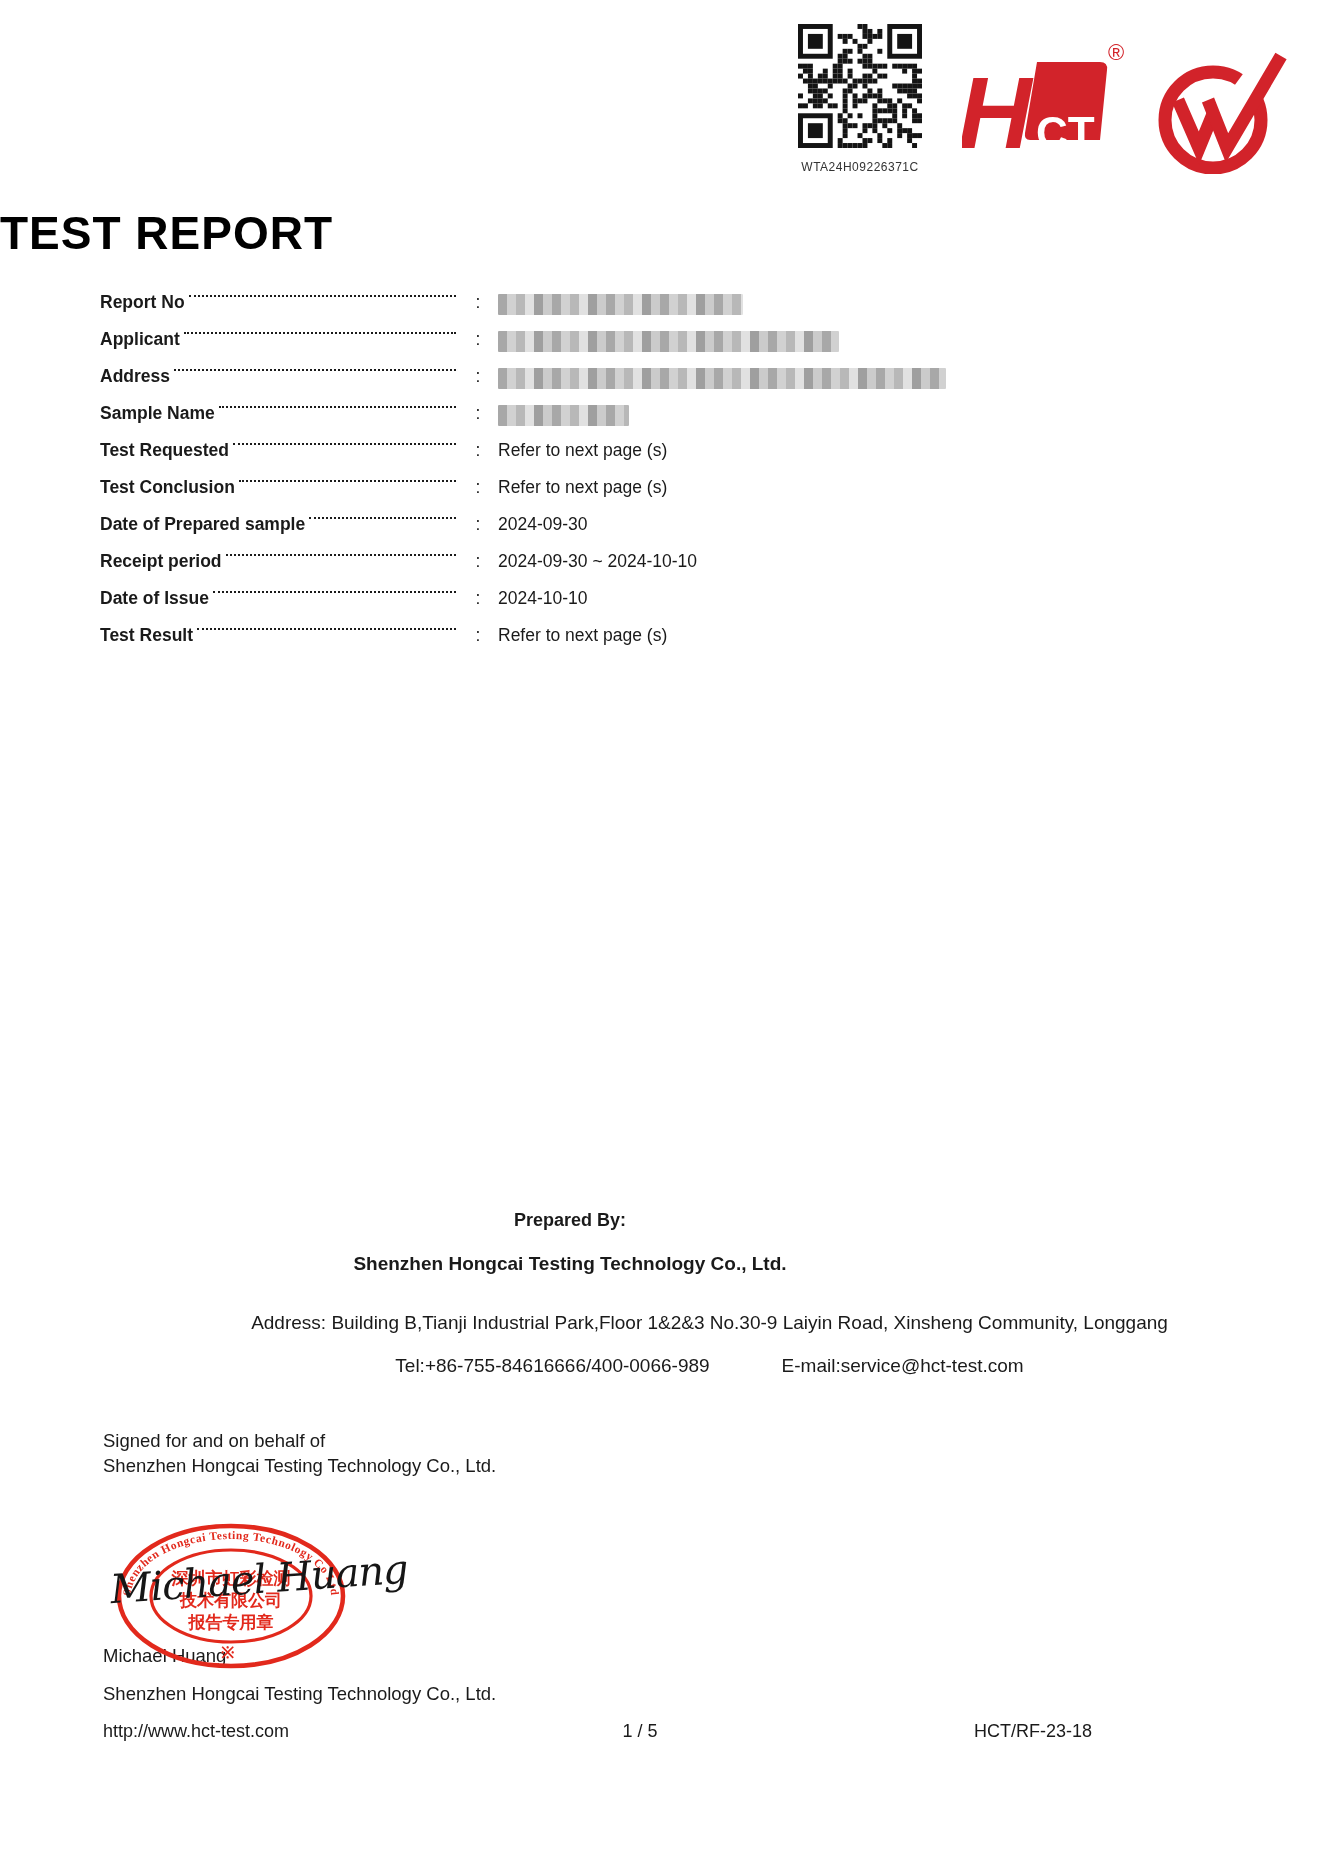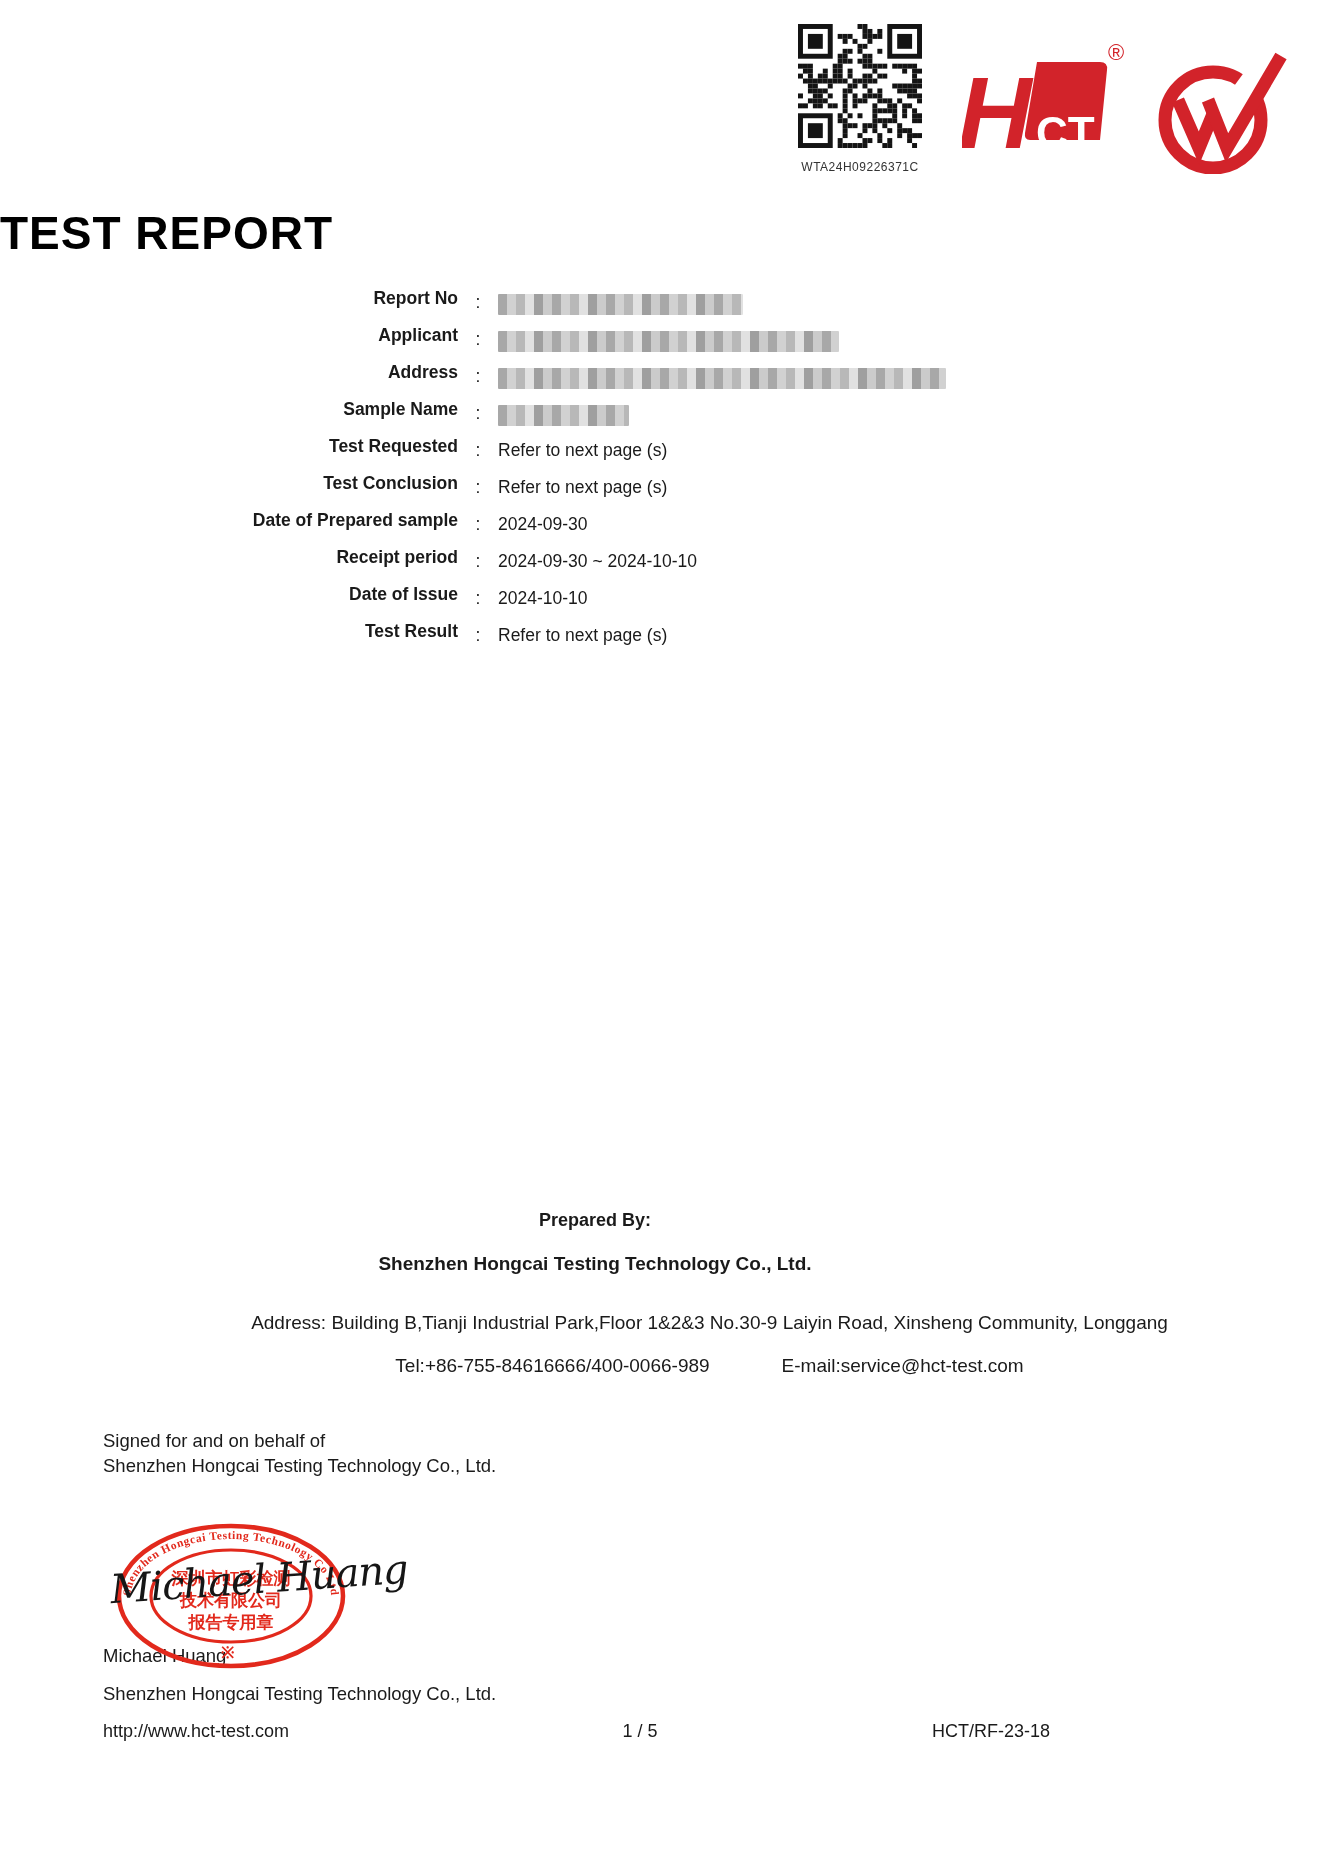--- a/index.html
+++ b/index.html
@@ -14,53 +14,53 @@
   .hct-logo{position:absolute;left:962px;top:44px;width:175px;height:118px;}
   .w-logo{position:absolute;left:1148px;top:48px;width:150px;height:126px;}
   
   .title{
     position:absolute;left:0;top:206px;width:1244px;
     font-size:46px;font-weight:bold;letter-spacing:1px;color:#000;
   }
   
   .fields{position:absolute;left:100px;top:281px;width:860px;}
   .frow{display:flex;height:37px;align-items:flex-end;padding-bottom:7px;box-sizing:border-box;}
-  .flabel{width:358px;display:flex;align-items:flex-end;flex-direction:column;}
+  .flabel{width:358px;display:flex;align-items:flex-start;}
   .lbl{font-size:17.5px;font-weight:bold;white-space:nowrap;line-height:1;}
   .leader{flex:1;border-bottom:2.2px dotted #1a1a1a;margin:0 2px 2px 4px;height:1px;}
   .fcolon{width:40px;text-align:center;font-size:17.5px;line-height:1;}
   .fvalue{flex:1;font-size:17.5px;line-height:1;white-space:nowrap;}
   .redact{
     display:inline-block;height:21px;vertical-align:bottom;margin-bottom:-4px;opacity:.85;border-radius:1px;
     background-image:
       repeating-linear-gradient(90deg,#9a9a9a 0 9px,#c9c9c9 9px 18px,#acacac 18px 27px,#dcdcdc 27px 36px,#8f8f8f 36px 45px,#c2c2c2 45px 54px),
       repeating-linear-gradient(0deg,rgba(255,255,255,.45) 0 7px,rgba(40,40,40,.18) 7px 14px);
   }
   
-  .prepared{position:absolute;left:0;top:1210px;width:1140px;text-align:center;padding-left:25px;}
+  .prepared{position:absolute;left:0;top:1210px;width:1140px;text-align:center;}
   .prepared-heading{font-size:18px;font-weight:bold;}
   .prepared-company{font-size:19px;font-weight:bold;margin-top:22px;}
   .addr-block{position:absolute;left:0;top:1310px;width:1323px;text-align:center;font-size:19px;line-height:26px;padding-left:48px;}
   .tel-row{margin-top:17px;}
   .tel-row .gap{display:inline-block;width:72px;}
   
   .signed{position:absolute;left:103px;top:1428px;font-size:18.5px;line-height:25px;}
   
   .stamp{position:absolute;left:103px;top:1518px;width:260px;height:170px;z-index:1;}
   .sig{
     position:absolute;left:110px;top:1556px;z-index:2;
     font-family:"DejaVu Serif",serif;font-style:italic;font-size:40px;color:#161616;
     transform:rotate(-4deg);letter-spacing:-1px;white-space:nowrap;
   }
   .signer-name{position:absolute;left:103px;top:1645px;font-size:18.5px;z-index:0;}
   .signer-company{position:absolute;left:103px;top:1683px;font-size:18.5px;}
   
   .footer-url{position:absolute;left:103px;top:1721px;font-size:18px;}
   .footer-page{position:absolute;left:570px;top:1721px;width:140px;text-align:center;font-size:18px;}
-  .footer-code{position:absolute;left:932px;top:1721px;font-size:18px;}
+  .footer-code{position:absolute;left:974px;top:1721px;font-size:18px;}
 </style>
 </head>
 <body>
 
 <div class="page">
 
   <div class="qr-wrap">
     <svg id="qr-svg" viewBox="0 0 125 125">
         <g fill="#141414">
           <rect x="60" y="0" width="5" height="5"></rect>

